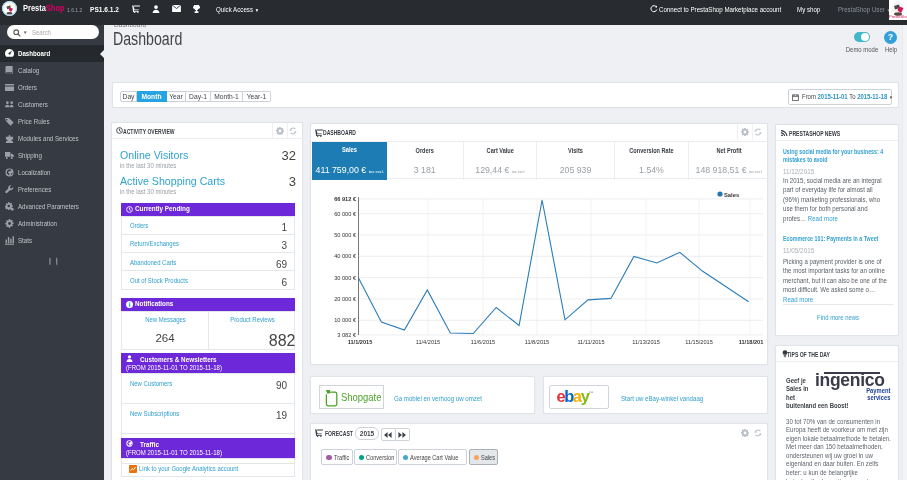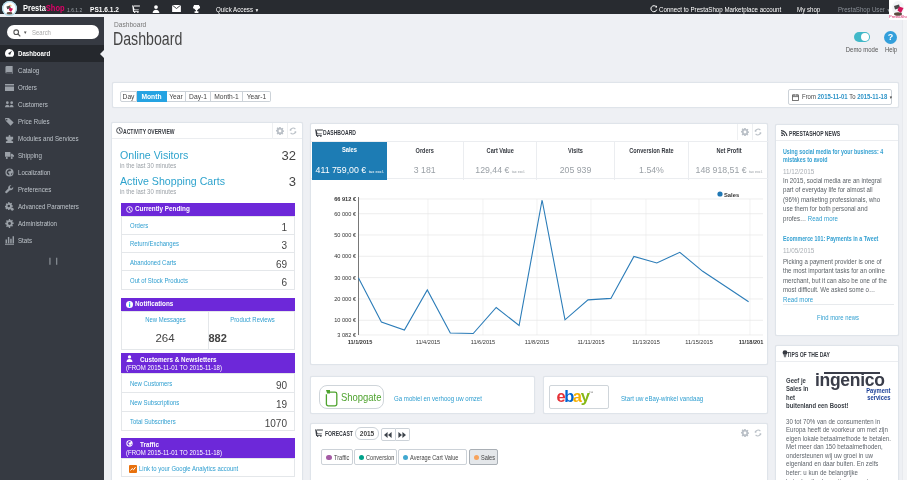--- a/index.html
+++ b/index.html
@@ -3,21 +3,21 @@
 <meta charset="utf-8">
 <style>
 * { margin:0; padding:0; box-sizing:border-box; }
 svg { display:block; }
 .sxl { transform-origin:0 50%; display:inline-block; }
 html,body { width:907px; height:480px; overflow:hidden; }
 body { font-family:"Liberation Sans", sans-serif; background:#eef0f4; position:relative; }
 .abs { position:absolute; }
 
 
-#topbar { position:absolute; left:0; top:0; width:907px; height:14px; background:#282b30; color:#fff; z-index:30; }
+#topbar { position:absolute; left:0; top:0; width:907px; height:25px; background:#282b30; color:#fff; z-index:30; }
 #topbar .logo-circle { position:absolute; left:2px; top:1px; width:15px; height:15px; border-radius:50%; background:#a9d3e2; overflow:hidden; }
 .tb-txt { position:absolute; top:4px; font-size:7.5px; white-space:nowrap; line-height:9px; color:#fff; }
 .tb-ico { position:absolute; top:4px; }
 
 
 #sidebar { position:absolute; left:0; top:17px; width:104px; height:463px; background:#363a42; z-index:20; }
 #searchpill { position:absolute; left:7px; top:8px; width:92px; height:14px; background:#fff; border-radius:7px; }
 .nav-item { position:absolute; left:0; width:104px; height:17px; color:#bfc5cb; font-size:6.4px; white-space:nowrap; }
 .nav-item .lbl { position:absolute; left:18px; top:4.5px; font-size:7px; transform:scaleX(.88); transform-origin:0 50%; white-space:nowrap; }
 .nav-item.active { background:#25282d; color:#fff; font-weight:bold; }
@@ -36,21 +36,21 @@
 .bluelink { color:#2e9ed0; text-decoration:none; }
 
 
 #chartsvg text { font-family:"Liberation Sans",sans-serif; }
 .tbtn { height:11px; border:1px solid #ccd2d8; border-left:none; background:#fff; color:#444; font-size:6.7px; text-align:center; line-height:10px; }
 .tbtn:first-child { border-left:1px solid #ccd2d8; border-radius:2px 0 0 2px; }
 .tbtn:last-child { border-radius:0 2px 2px 0; }
 .tbtn.on { background:#25a3e2; border-color:#25a3e2; color:#fff; font-weight:bold; }
 .ltable { border:1px solid #e4e7ea; border-bottom:none; background:#fff; }
 .lrow, .lrow2 { position:relative; height:18.3px; border-bottom:1px solid #e4e7ea; }
-.lrow2 { height:19px; }
+.lrow2 { height:30px; }
 .lrow span, .lrow2 span { position:absolute; left:8px; top:5.5px; font-size:7px; color:#2e9ed0; transform:scaleX(.85); transform-origin:0 50%; white-space:nowrap; }
 .lrow b, .lrow2 b { position:absolute; right:7px; top:5.5px; color:#444; font-weight:normal; }
 .kpi { position:absolute; top:0; height:38px; border-right:1px solid #ebedf0; }
 .kpi .kl { position:absolute; left:0; top:4.5px; width:100%; text-align:center; font-size:6.8px; font-weight:bold; color:#363a41; white-space:nowrap; transform:scaleX(.82); }
 .kpi .kv { position:absolute; left:0; top:21.5px; width:100%; text-align:center; font-size:9.5px; color:#9aa0a6; white-space:nowrap; transform:scaleX(.92); }
 .fbtn { position:absolute; top:24.5px; height:16.5px; background:#fff; border:1px solid #ccd2d8; border-radius:2px; }
 .fbtn.on { background:#e4e7ea; border-color:#a9afb5; }
 .fbtn i { position:absolute; left:4px; top:5px; width:5.5px; height:5.5px; border-radius:50%; }
 .fbtn span { position:absolute; left:11.5px; top:4.5px; font-size:7px; color:#444; white-space:nowrap; transform:scaleX(.8); transform-origin:0 50%; }
 </style>
@@ -270,21 +270,21 @@
     <div class="bluebar" style="left:8.5px;top:175px;width:174.5px;height:12.5px;line-height:12.5px;"><svg style="position:absolute;left:5px;top:2.7px;" width="7" height="7" viewBox="0 0 8 8">
           <circle cx="4" cy="4" r="4" fill="#fff"></circle>
           <rect x="3.4" y="1.5" width="1.4" height="1.4" fill="#04aaec"></rect>
           <rect x="3.4" y="3.6" width="1.4" height="3" fill="#04aaec"></rect>
         </svg><span style="margin-left:14px;">Notifications</span></div>
     <div class="abs" style="left:8.5px;top:187.5px;width:174.5px;height:39px;border:1px solid #e4e7ea;">
       <div style="position:absolute;left:0;top:0;width:87px;height:100%;border-right:1px solid #e4e7ea;"></div>
       <div class="abs" style="left:0;top:4.5px;width:87px;text-align:center;font-size:7px;color:#2e9ed0;transform:scaleX(.85);">New Messages</div>
       <div class="abs" style="left:87px;top:4.5px;width:87px;text-align:center;font-size:7px;color:#2e9ed0;transform:scaleX(.85);">Product Reviews</div>
       <div class="abs" style="left:0;top:20px;width:87px;text-align:center;font-size:11.5px;color:#444;">264</div>
-      <div class="abs" style="left:87px;top:20px;width:87px;text-align:left;font-size:11px;color:#444;font-weight:bold;">882</div>
+      <div class="abs" style="left:87px;top:20px;width:87px;text-align:right;font-size:16px;color:#444;">882</div>
     </div>
 
     <div class="bluebar" style="left:8.5px;top:229.5px;width:174.5px;height:20.5px;">
       <div style="position:absolute;left:5px;top:2.5px;">
           <svg width="7" height="7" viewBox="0 0 8 8" fill="#fff">
             <circle cx="4" cy="2.2" r="1.9"></circle>
             <path d="M.6 8c0-2 1.4-3.3 3.4-3.3S7.4 6 7.4 8z"></path>
           </svg>
         </div>
       <div class="bt" style="position:absolute;left:19px;top:2.5px;">Customers &amp; Newsletters</div>
@@ -410,21 +410,21 @@
         <text x="335" y="165">11/13/2015</text>
         <text x="388" y="165">11/15/2015</text>
         <text x="440" y="165" font-weight="bold">11/18/201</text>
       </g>
       <polyline fill="none" stroke="#2b7cb8" stroke-width="1.1" points="47.5,99 70.4,143 93.4,151 116.3,111 139.3,154 162.2,154.5 185.2,128.5 208.1,146.5 231.1,21 254,140.8 277,120.9 299.9,119.4 322.9,77.4 345.8,84 368.8,73.3 391.7,92.3 414.7,107.5 437.6,122.7"></polyline>
       <circle cx="409" cy="15" r="2.6" fill="#1f77b4"></circle>
       <text x="413" y="17.5" font-size="5.8" font-weight="bold" fill="#333">Sales</text>
     </svg>
   </div>
   <div id="shopgate" class="panel" style="left:206px;top:359px;width:225px;height:38px;">
-    <div class="abs" style="left:8.4px;top:8.2px;width:65px;height:23.4px;border:1px solid #cfd5da;border-radius:8px;background:#fff;">
+    <div class="abs" style="left:8.4px;top:8.2px;width:65px;height:23.4px;border:1px solid #cfd5da;border-radius:0;background:#fff;">
       <svg style="position:absolute;left:5px;top:2.5px;fill:none;" width="13" height="18" viewBox="0 0 13 18">
           <path d="M3.5 3.2 H10 A1.8 1.8 0 0 1 11.8 5 V15 A1.8 1.8 0 0 1 10 16.8 H3.2 A1.8 1.8 0 0 1 1.4 15 V5.2" stroke="#4ea32e" stroke-width="1.3"></path>
           <path d="M1 1h4v3.5H2.2z" fill="#4ea32e"></path>
         </svg>
       <span class="sxl" style="position:absolute;left:21px;top:4.5px;font-size:10.5px;color:#4ea32e;transform:scaleX(.9);">Shopgate</span>
     </div>
     <div class="abs" style="left:83px;top:16.5px;font-size:7.2px;color:#2e9ed0;white-space:nowrap;transform:scaleX(.85);transform-origin:0 50%;">Ga mobiel en verhoog uw omzet</div>
   </div>
   <div id="ebaycard" class="panel" style="left:439px;top:359px;width:225px;height:38px;">
     <div class="abs" style="left:5.4px;top:8.2px;width:60px;height:23.4px;border:1px solid #cfd5da;border-radius:2px;background:#fff;">

